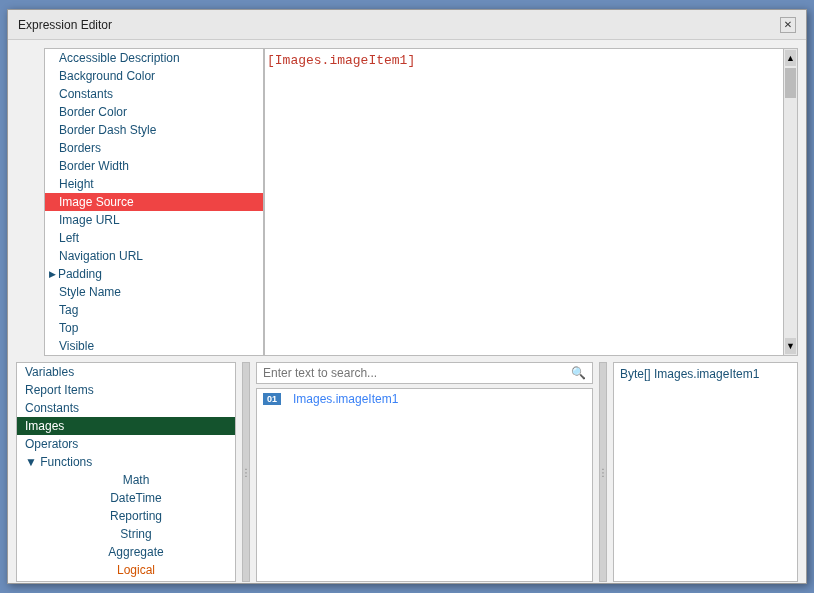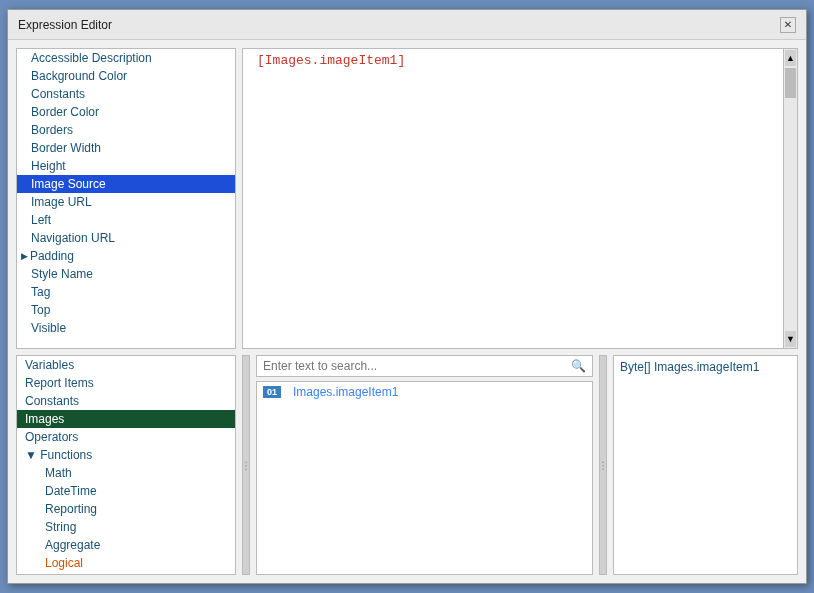--- a/index.html
+++ b/index.html
@@ -50,39 +50,39 @@
     }
     .dialog-body {
       display: flex;
       flex-direction: column;
       flex: 1;
       padding: 8px;
       gap: 6px;
     }
     .top-section {
       display: flex;
-      gap: 6px;
-      flex: 1;
+      flex: 1;
+      margin-left: 28px;
     }
     
     .left-panel {
       width: 220px;
       background: #fff;
       border: 1px solid #bbb;
       overflow-y: auto;
       flex-shrink: 0;
     }
     .left-panel-item {
       padding: 2px 8px 2px 14px;
       cursor: pointer;
       color: #1a5276;
       white-space: nowrap;
     }
     .left-panel-item.selected {
-      background: #1d4ed8;
+      background: #ef4444;
       color: #fff;
     }
     .left-panel-item.has-arrow {
       padding-left: 4px;
       display: flex;
       align-items: center;
       gap: 2px;
     }
     
     .bottom-section {
@@ -99,20 +99,21 @@
     }
     .tree-item {
       padding: 2px 8px;
       cursor: pointer;
       color: #1a5276;
       white-space: nowrap;
     }
     .tree-item.selected { background: #14532d; color: #fff; }
     .tree-item.child {
       padding-left: 28px;
+      text-align: center;
     }
     .bottom-middle {
       flex: 1;
       display: flex;
       flex-direction: column;
       gap: 4px;
     }
     .search-box {
       display: flex;
       border: 1px solid #bbb;
@@ -192,21 +193,21 @@
       flex-direction: column;
     }
     .scrollbar-thumb {
       background: #bbb;
       height: 30px;
       margin: 1px;
     }
     .expression-scroll {
       flex: 1;
       background: #fff;
-      padding: 4px 14px;
+      padding: 4px 2px;
       font-family: 'Courier New', monospace;
       font-size: 13px;
       color: #c0392b;
       overflow: hidden;
     }
   </style>
 </head>
 <body>
 
 <div class="dialog">
@@ -218,20 +219,21 @@
 
   <div class="dialog-body">
 
     <div class="top-section">
 
       <div class="left-panel" id="left-panel">
           <div class="left-panel-item">Accessible Description</div>
           <div class="left-panel-item">Background Color</div>
           <div class="left-panel-item">Constants</div>
           <div class="left-panel-item">Border Color</div>
+          <div class="left-panel-item">Border Dash Style</div>
           <div class="left-panel-item">Borders</div>
           <div class="left-panel-item">Border Width</div>
           <div class="left-panel-item">Height</div>
           <div class="left-panel-item selected">Image Source</div>
           <div class="left-panel-item">Image URL</div>
           <div class="left-panel-item">Left</div>
           <div class="left-panel-item">Navigation URL</div>
           <div class="left-panel-item has-arrow">
             <span style="font-size:9px;">▶</span>
             <span>Padding</span>

